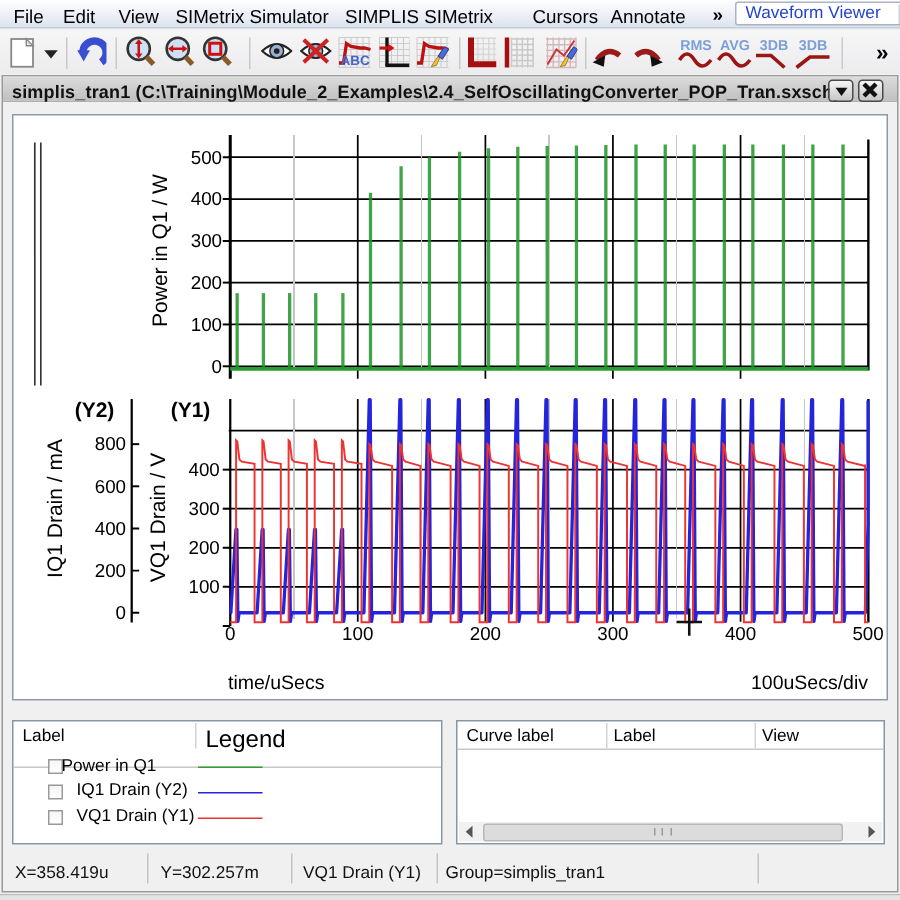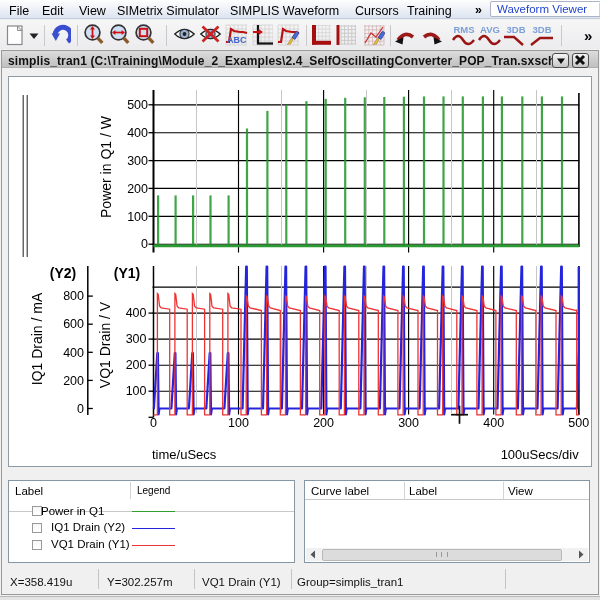--- a/index.html
+++ b/index.html
@@ -3,23 +3,23 @@
 * { margin:0; padding:0; box-sizing:border-box; }
 body { width:600px; height:600px; font-family:"Liberation Sans", sans-serif; background:#f0f0f0; position:relative; overflow:hidden; }
 .abs { position:absolute;text-align:right; }
 </style></head><body>
 
 <div class="abs" style="left:0;top:0;width:600px;height:19px;background:linear-gradient(#fefefe,#dde4f0);border-bottom:1px solid #c3cde0;font-size:12.5px;color:#000">
     <span style="position:absolute;left:9px;top:4px">File</span>
     <span style="position:absolute;left:42px;top:4px">Edit</span>
     <span style="position:absolute;left:79px;top:4px">View</span>
     <span style="position:absolute;left:117px;top:4px">SIMetrix Simulator</span>
-    <span style="position:absolute;left:230px;top:4px">SIMPLIS Waveform</span>
+    <span style="position:absolute;left:230px;top:4px">SIMPLIS SIMetrix</span>
     <span style="position:absolute;left:355px;top:4px">Cursors</span>
-    <span style="position:absolute;left:407px;top:4px">Training</span>
+    <span style="position:absolute;left:407px;top:4px">Annotate</span>
     <span style="position:absolute;left:475px;top:3px;font-weight:bold">»</span>
   </div>
 
 <div class="abs" style="left:490px;top:1px;width:125px;height:16px;background:#fff;border:1px solid #aab4c4;border-radius:2px">
  <span style="position:absolute;left:6px;top:1px;font-size:11.5px;color:#2244cc">Waveform Viewer</span>
  <span style="position:absolute;right:14px;top:1px;width:1px;height:13px;background:#c9d2de"></span>
  <svg style="position:absolute;right:3px;top:4.5px" width="10" height="8">
       <path d="M0.5 1 l9 0 l-4.5 6 z" fill="#2255cc"></path>
     </svg>
 </div>
@@ -345,21 +345,21 @@
     <line x1="27.2" y1="95" x2="27.2" y2="257" stroke="#333" stroke-width="1.1"></line>
     <g stroke="#111" stroke-width="1.7">
       <line x1="451" y1="414.7" x2="468" y2="414.7"></line>
       <line x1="459.5" y1="405.7" x2="459.5" y2="423.8"></line>
     </g>
   </svg>
 
 <div class="abs" style="left:8px;top:480px;width:287px;height:83px;background:#fff;border:1px solid #8596a5">
  <div style="position:absolute;left:0;top:0;width:100%;height:31px;border-bottom:1px solid #c8c8c8">
   <span style="position:absolute;left:6px;top:4px;font-size:11.5px">Label</span>
-  <span style="position:absolute;left:128px;top:4px;font-size:10px">Legend</span>
+  <span style="position:absolute;left:128px;top:4px;font-size:16px">Legend</span>
   <span style="position:absolute;left:121px;top:1px;width:1px;height:17px;background:#d4d4d4"></span>
  </div>
 </div>
 <div style="position:absolute;left:32px;top:506px;width:10px;height:10px;border:1px solid #999;background:linear-gradient(#f6f6f6,#fff)"></div>
 <div style="position:absolute;left:41px;top:504.5px;font-size:11.5px">Power in Q1</div>
 <div style="position:absolute;left:132px;top:510.8px;width:43px;height:1.2px;background:#2f9e2f"></div>
 <div style="position:absolute;left:32px;top:523px;width:10px;height:10px;border:1px solid #999;background:linear-gradient(#f6f6f6,#fff)"></div>
 <div style="position:absolute;left:51px;top:521.0px;font-size:11.5px">IQ1 Drain (Y2)</div>
 <div style="position:absolute;left:132px;top:528.3px;width:43px;height:1.2px;background:#2424dd"></div>
 <div style="position:absolute;left:32px;top:540px;width:10px;height:10px;border:1px solid #999;background:linear-gradient(#f6f6f6,#fff)"></div>

